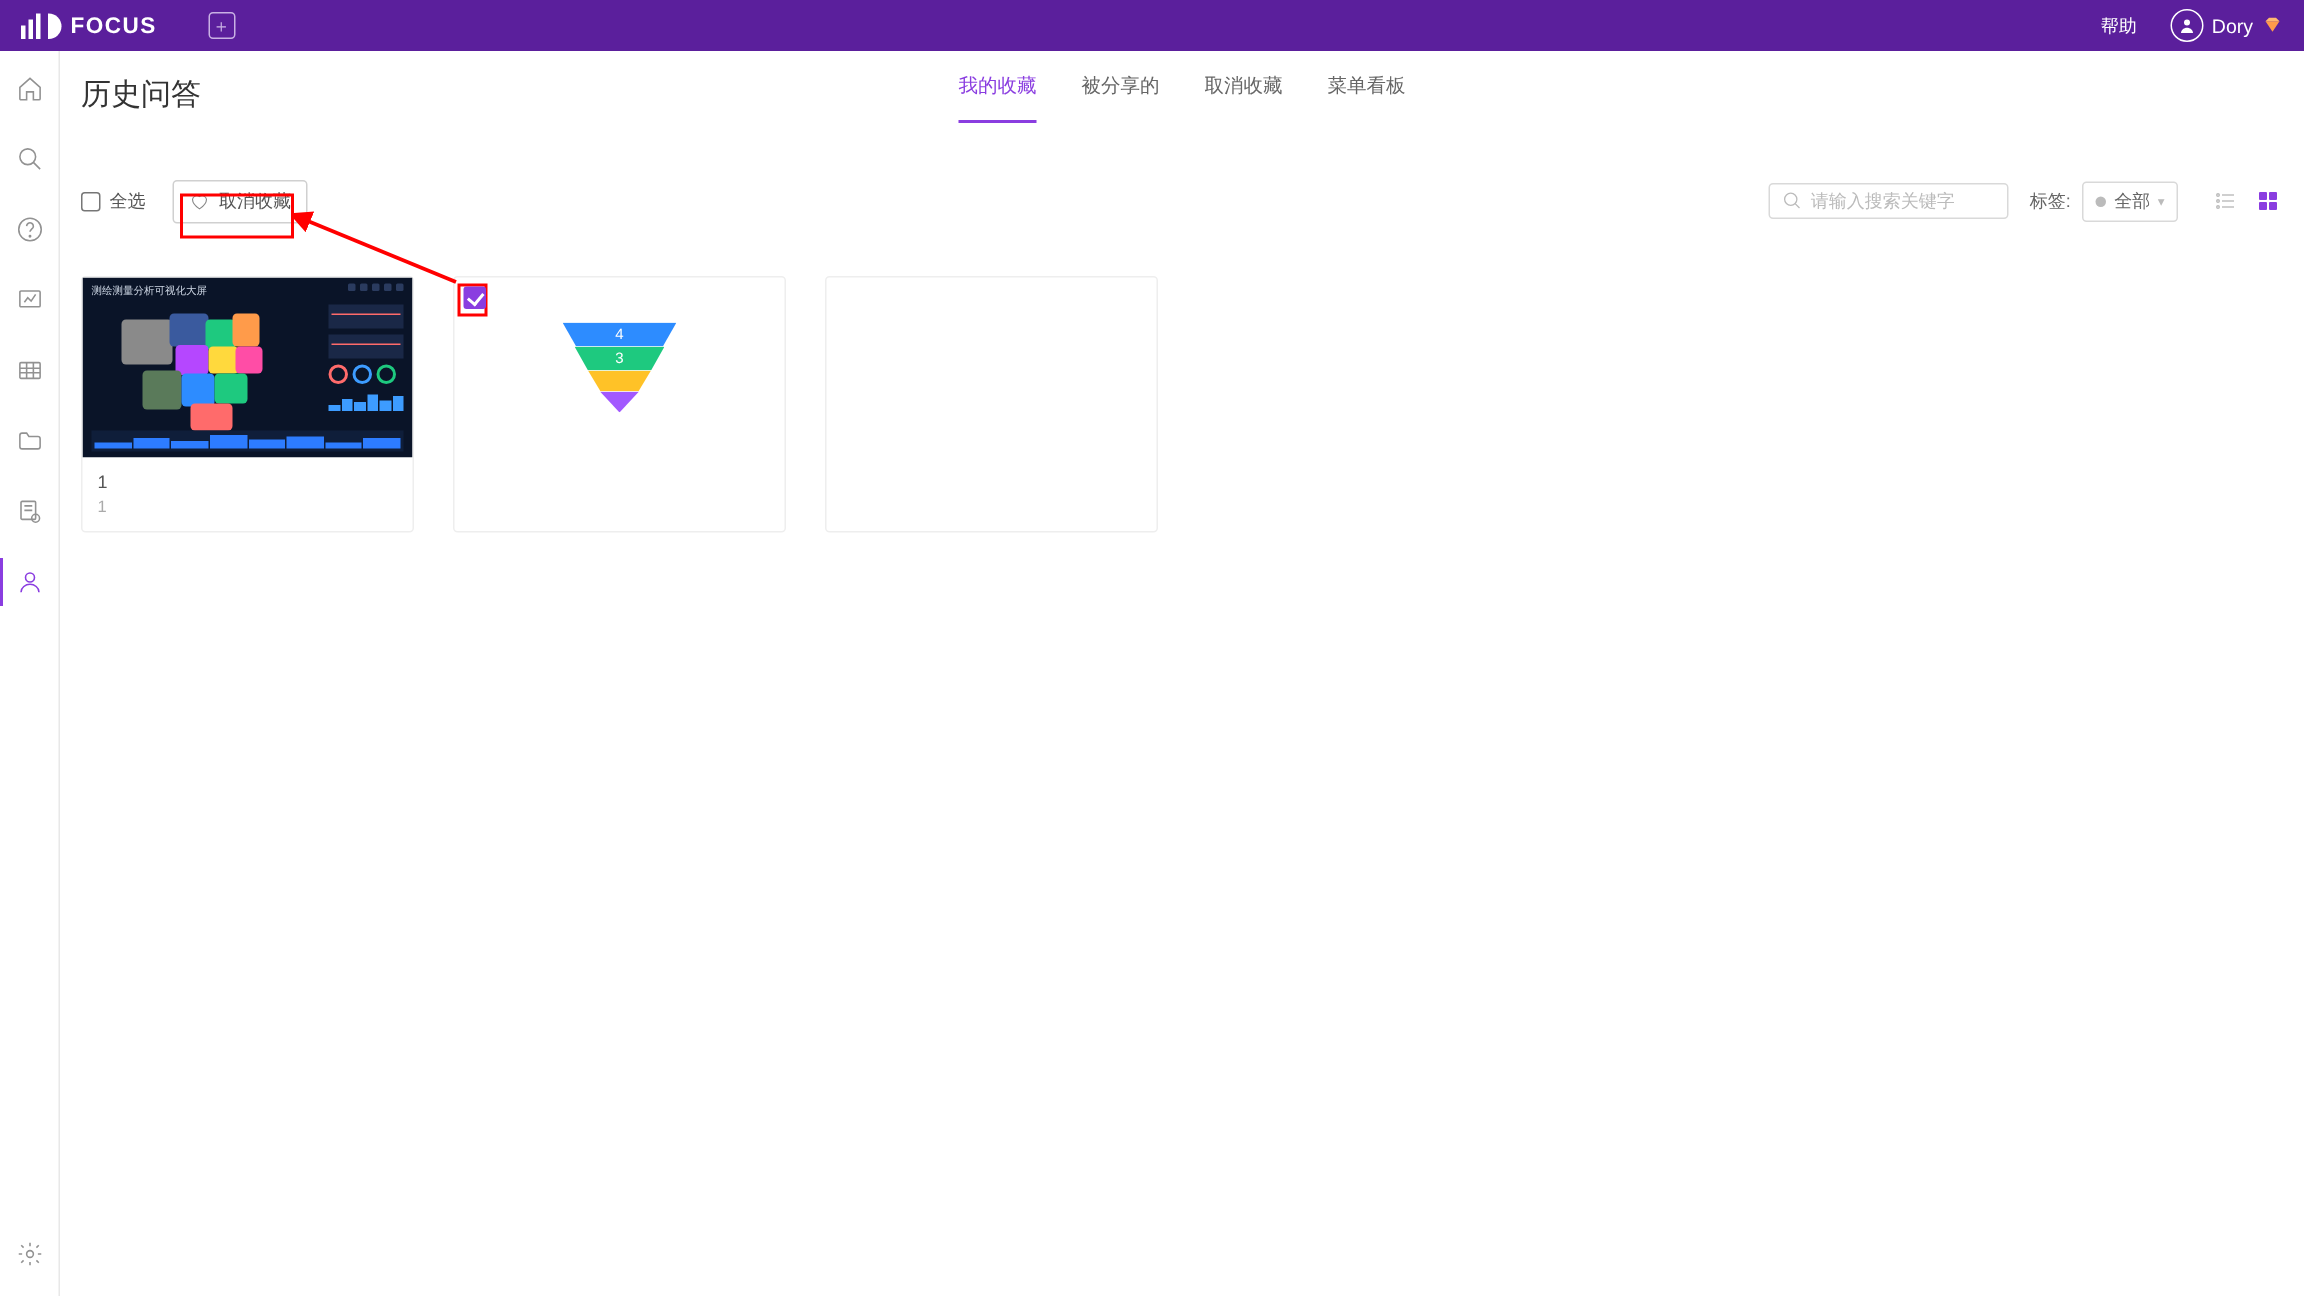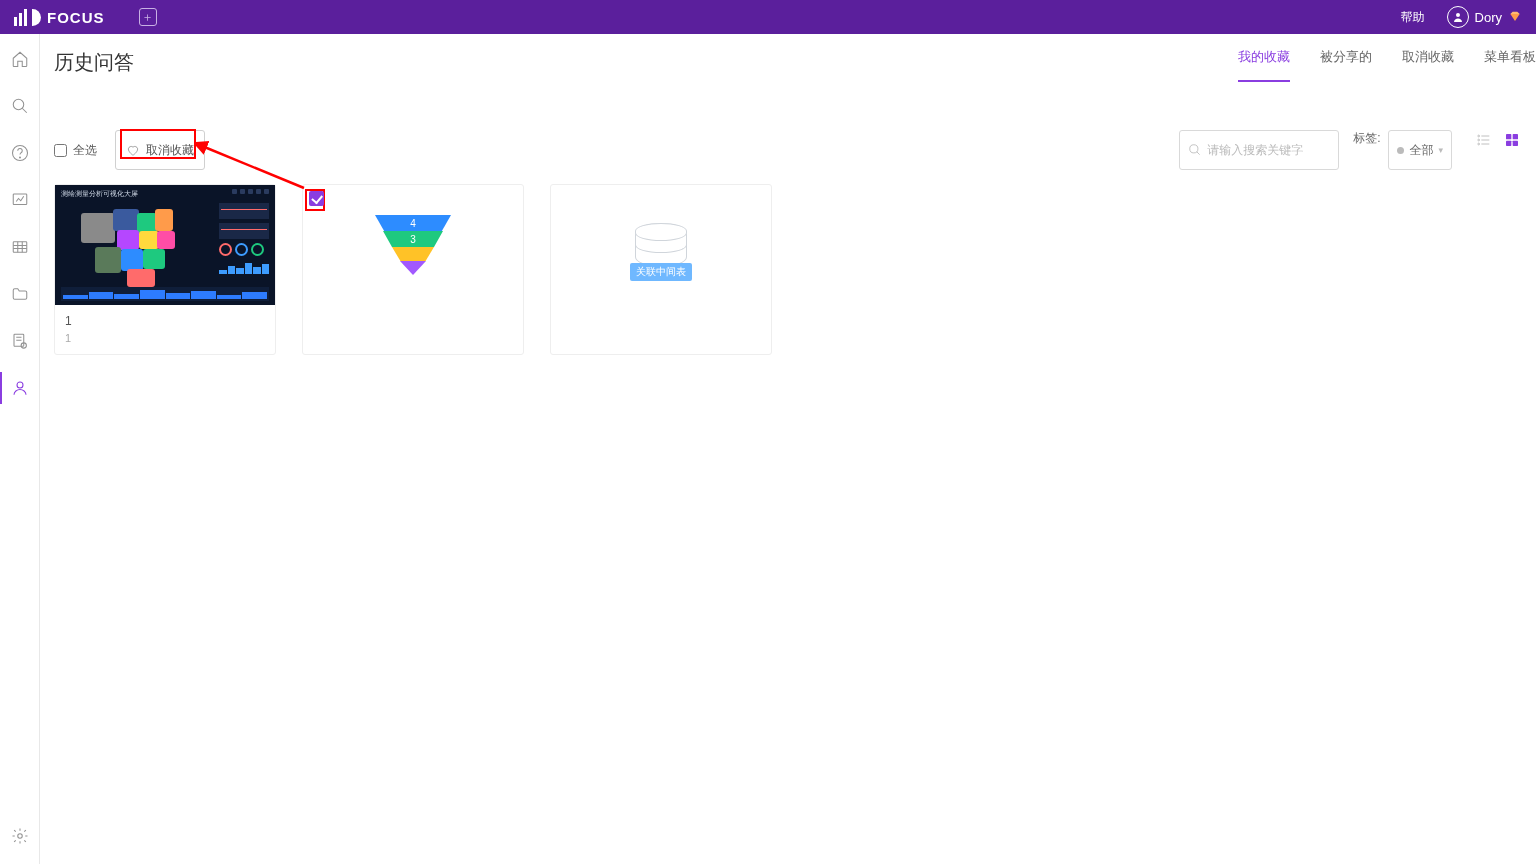--- a/index.html
+++ b/index.html
@@ -25,29 +25,29 @@
 .side-ico{width:20px;height:20px;display:flex;align-items:center;justify-content:center;color:#929292;cursor:pointer}
 .side-ico svg{width:18px;height:18px;stroke:#929292;fill:none;stroke-width:1.4}
 .side-ico.active{color:#8a3de0;position:relative}
 .side-ico.active::before{content:"";position:absolute;left:-10px;top:-6px;width:2px;height:32px;background:#8a3de0}
 .side-ico.active svg{stroke:#8a3de0}
 .side-gap{flex:1}
 
 .main{position:absolute;left:40px;top:34px;right:0;bottom:0;padding:18px 14px 0 14px}
 .page-title{font-size:20px;color:#333;font-weight:500;position:absolute;left:14px;top:15px}
 
-.top-tabs{position:absolute;top:14px;left:0;right:0;display:flex;justify-content:flex-end;gap:30px;font-size:13px;color:#666}
+.top-tabs{position:absolute;top:14px;left:0;right:0;display:flex;justify-content:center;gap:30px;font-size:13px;color:#666}
 .top-tab{cursor:pointer;padding-bottom:14px}
 .top-tab.active{color:#8a3de0;border-bottom:2px solid #8a3de0}
 
 .sub-tabs{position:absolute;top:56px;left:14px;right:14px;display:flex;gap:36px;font-size:13px;color:#555;border-bottom:1px solid #f0f0f0;height:32px;align-items:center}
 .sub-tab{cursor:pointer;padding:0 2px 9px 2px}
 .sub-tab.active{color:#8a3de0;font-weight:500;border-bottom:2px solid #8a3de0;margin-bottom:-1px}
 
-.toolbar{position:absolute;top:96px;left:14px;right:14px;height:40px;display:flex;font-size:12px;color:#555}
+.toolbar{position:absolute;top:80px;left:14px;right:14px;height:40px;display:flex;align-items:center;font-size:12px;color:#555}
 .sel-all{display:flex;align-items:center;gap:6px;cursor:pointer}
 .sel-all input{width:13px;height:13px}
 .unfav-btn{margin-left:18px;display:flex;align-items:center;gap:6px;border:1px solid #d0d0d0;border-radius:3px;padding:5px 10px;cursor:pointer;color:#555}
 .unfav-btn svg{width:14px;height:14px;stroke:#888;fill:none;stroke-width:1.3}
 .red-box-1{position:absolute;border:2px solid #ff0000;pointer-events:none}
 .arrow-annot{position:absolute;pointer-events:none}
 .tb-spacer{flex:1}
 .search-box{display:flex;align-items:center;border:1px solid #d9d9d9;border-radius:3px;padding:4px 8px;width:160px;color:#bbb}
 .search-box svg{width:14px;height:14px;stroke:#bbb;fill:none;stroke-width:1.5;margin-right:5px}
 .search-box input{border:none;outline:none;font-size:12px;width:120px;color:#000000}
@@ -315,26 +315,20 @@
         <div class="funnel">
           <div class="fu1">4</div>
           <div class="fu2">3</div>
           <div class="fu3"></div>
           <div class="fu4"></div>
         </div>
       </div>
     </div>
 
     <div class="card">
-      <div class="card-preview card3-pad" style="height:120px">
-        <div class="db-ico">
-          <div class="db-cyl"></div>
-          <div class="db-badge">关联中间表</div>
-        </div>
-      </div>
     </div>
   </div>
 
   <div class="red-box-1" style="left:80px;top:95px;width:76px;height:30px"></div>
   <div class="red-box-1" style="left:265px;top:155px;width:20px;height:22px"></div>
   <svg class="arrow-annot" style="left:156px;top:106px;width:110px;height:55px" viewBox="0 0 110 55">
     <defs>
         <marker id="ah" markerWidth="8" markerHeight="8" refX="2" refY="3" orient="auto">
           <path d="M0 0L6 3L0 6z" fill="#ff0000"></path>
         </marker>

